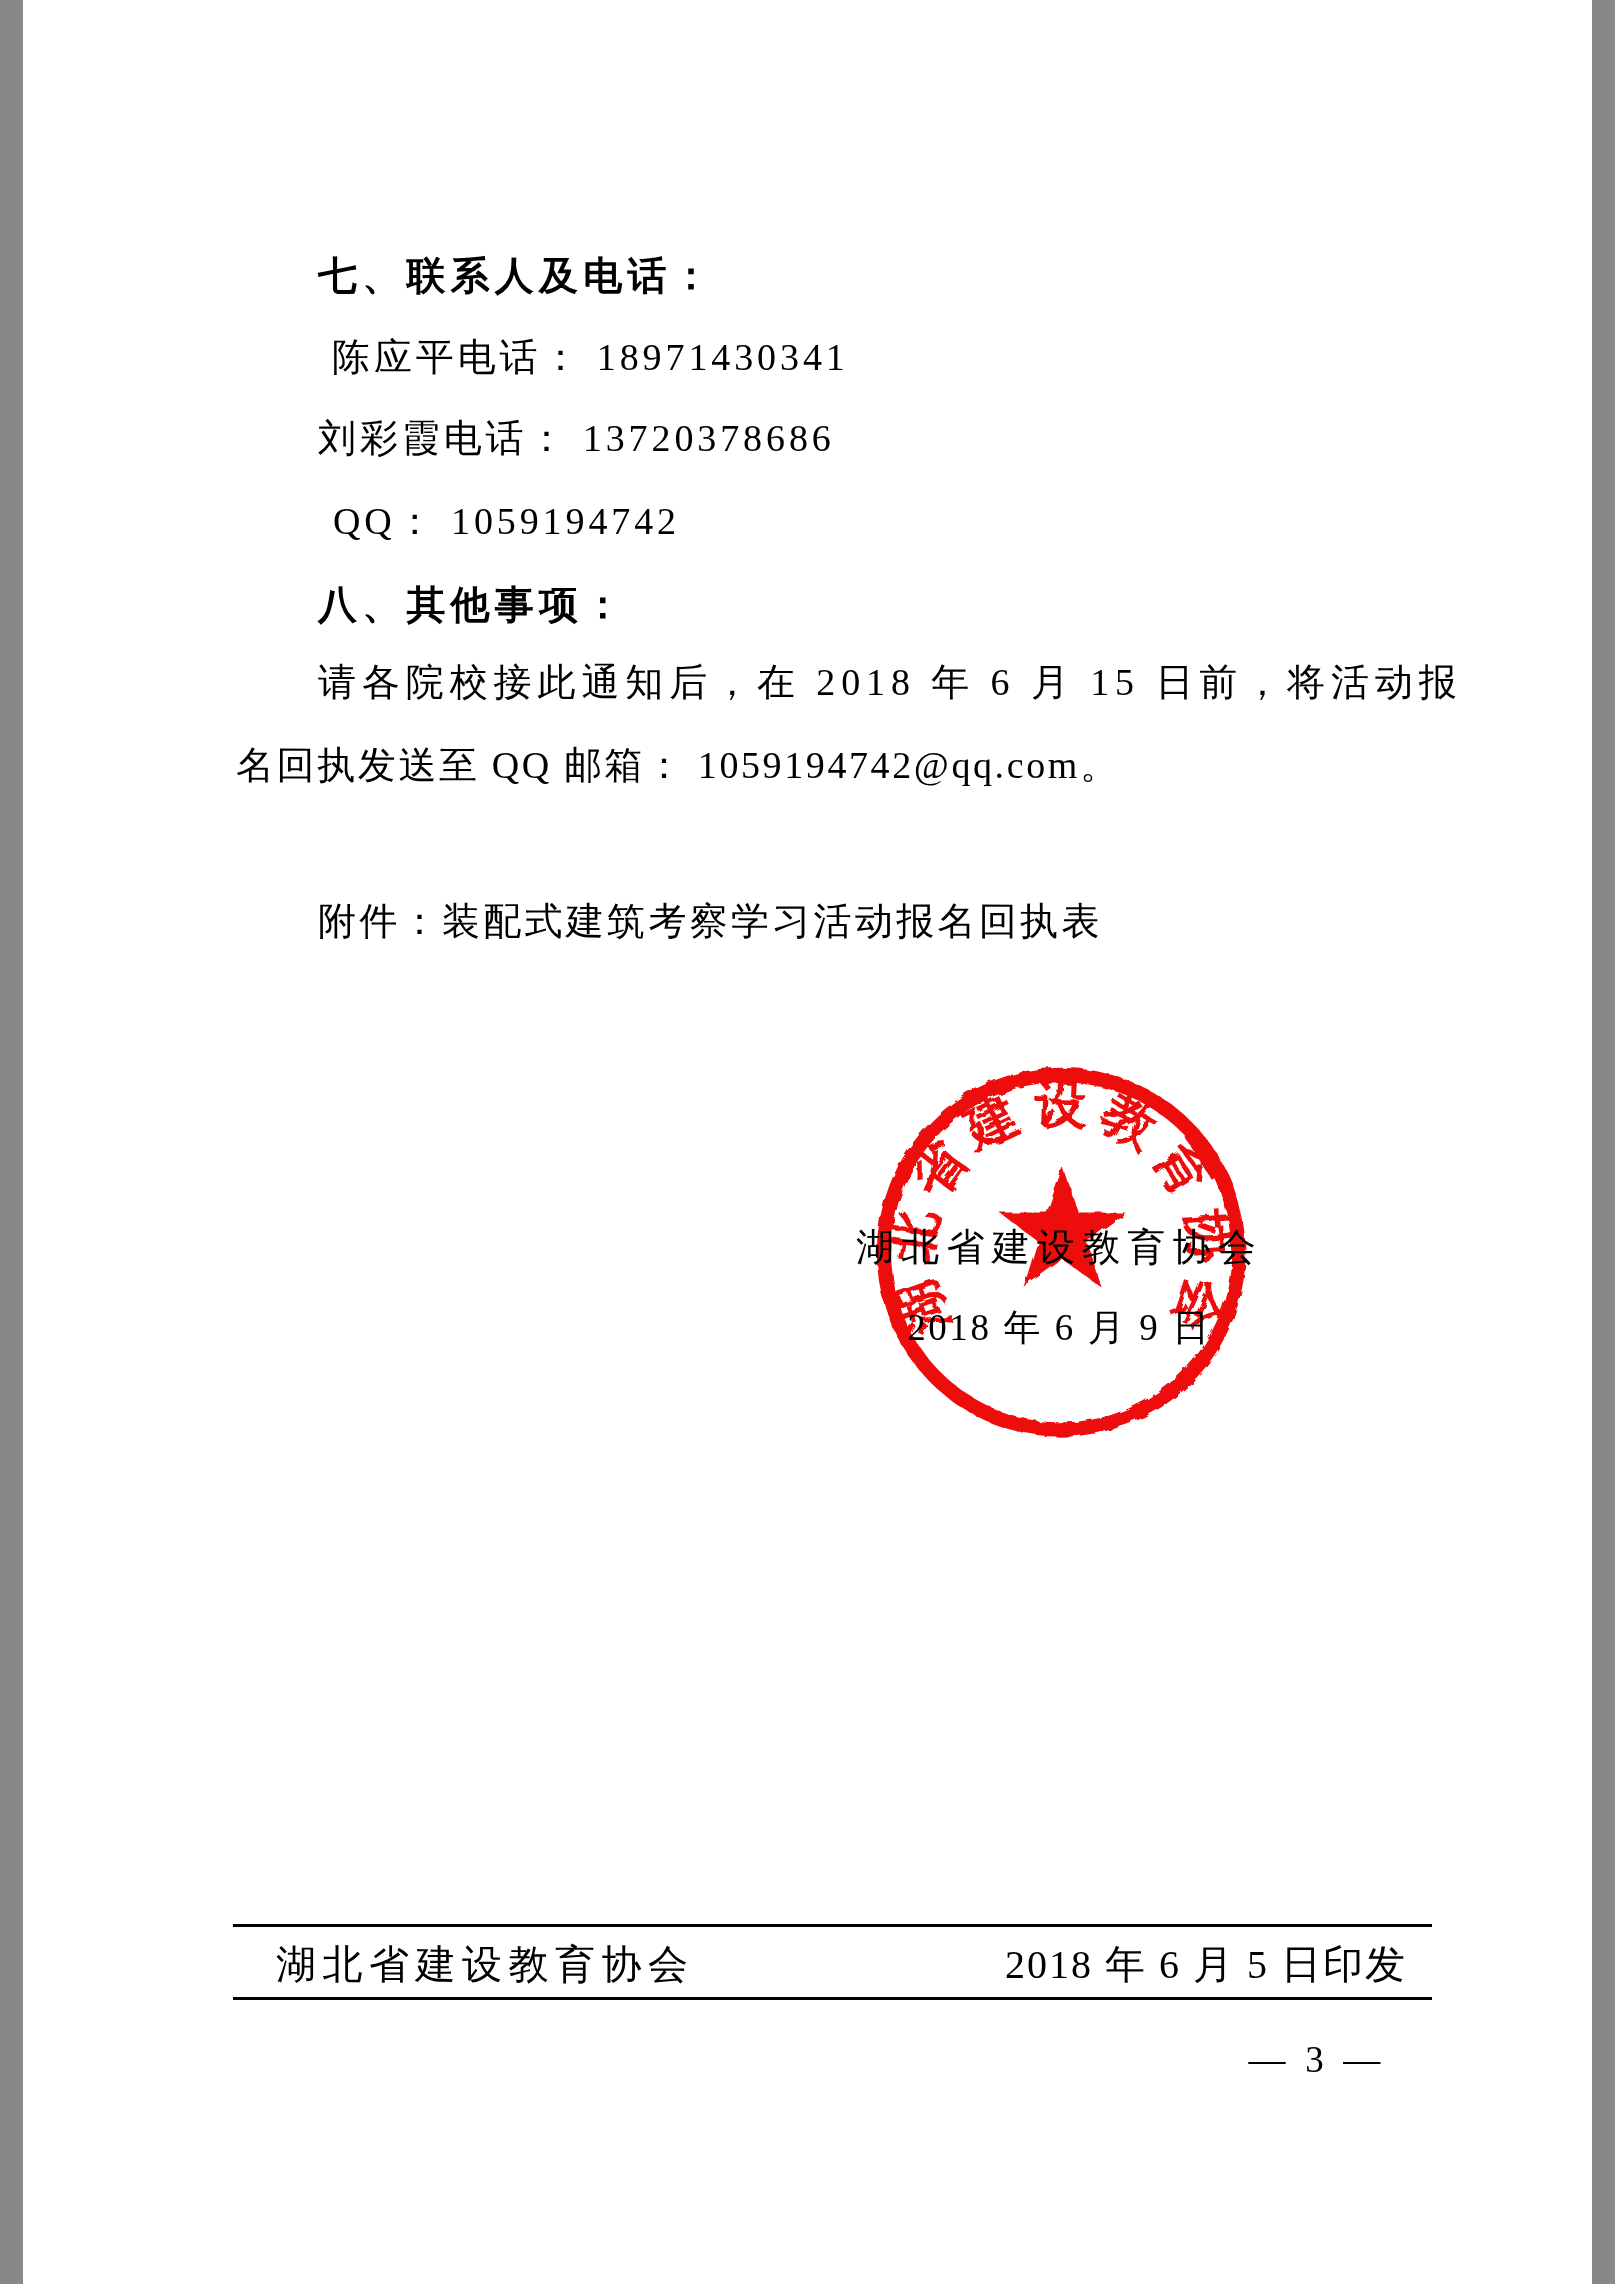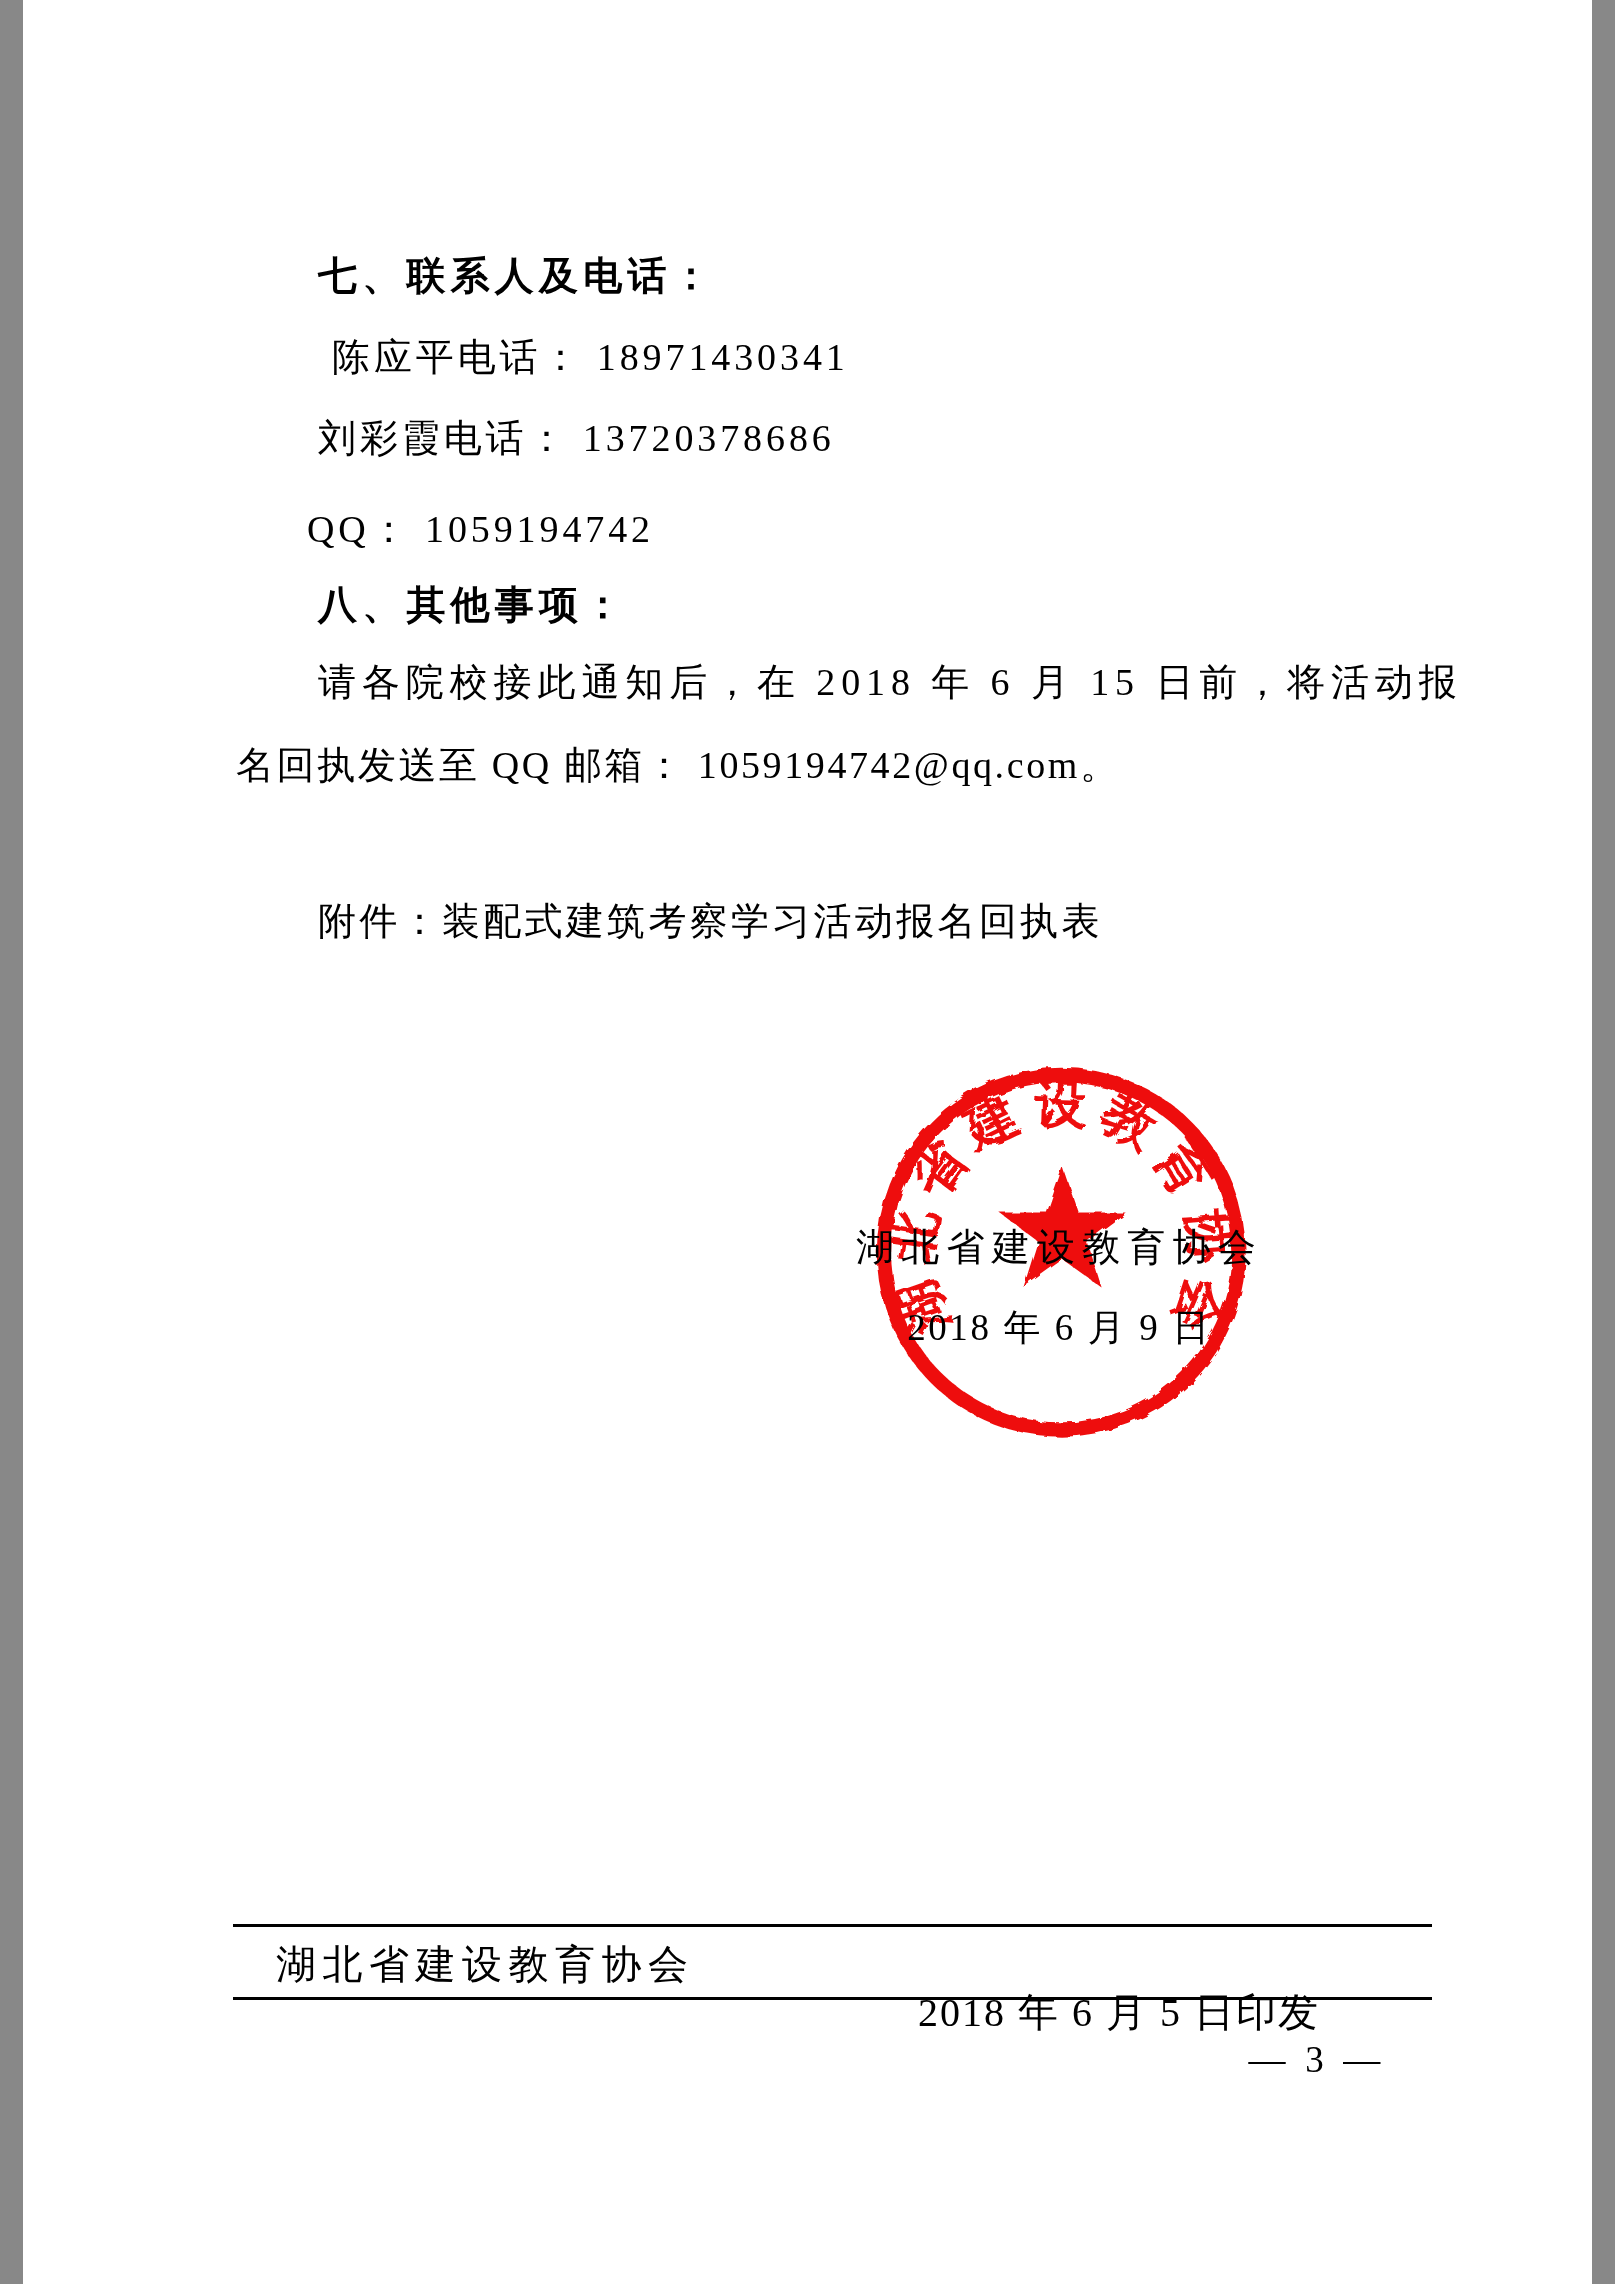--- a/index.html
+++ b/index.html
@@ -68,21 +68,21 @@
 <body>
 
 <div class="page">
 
   <div class="line heading" style="left:295px;top:254px;">七、联系人及电话：</div>
 
   <div class="line body-line" style="left:309px;top:336px;">陈应平电话： 18971430341</div>
 
   <div class="line body-line" style="left:295px;top:417px;">刘彩霞电话： 13720378686</div>
 
-  <div class="line body-line" style="left:284px;top:500px;margin-top:8px;">QQ： 1059194742</div>
+  <div class="line body-line" style="left:310px;top:500px;">QQ： 1059194742</div>
 
   <div class="line heading" style="left:295px;top:583px;">八、其他事项：</div>
 
   <div class="line para-justified" style="left:295px;top:661px;">请各院校接此通知后，在 2018 年 6 月 15 日前，将活动报</div>
 
   <div class="line body-line" style="left:213px;top:744px;letter-spacing:2.6px;">名回执发送至 QQ 邮箱： 1059194742@qq.com。</div>
 
   <div class="line body-line" style="left:295px;top:900px;letter-spacing:3.3px;text-align:center;">附件：装配式建筑考察学习活动报名回执表</div>
 
   <svg class="seal" viewBox="0 0 600 600">
@@ -102,20 +102,20 @@
     </g>
   </svg>
 
   <div class="sig-line" style="top:1222px;font-size:38px;letter-spacing:7.2px;">湖北省建设教育协会</div>
   <div class="sig-line" style="top:1303px;font-size:37px;letter-spacing:2.6px;">2018 年 6 月 9 日</div>
 
   <div class="rule" style="top:1924px;"></div>
 
   <div class="line footer-text" style="left:253px;top:1942px;">湖北省建设教育协会</div>
 
-  <div class="line footer-text" style="left:895px;top:1942px;letter-spacing:2px;margin-top:48px;">2018 年 6 月 5 日印发</div>
+  <div class="line footer-text" style="left:982px;top:1942px;letter-spacing:2px;">2018 年 6 月 5 日印发</div>
 
   <div class="rule" style="top:1997px;"></div>
 
   <div class="page-num" style="top:2038px;">— 3 —</div>
 
 </div>
 
 
 </body></html>

